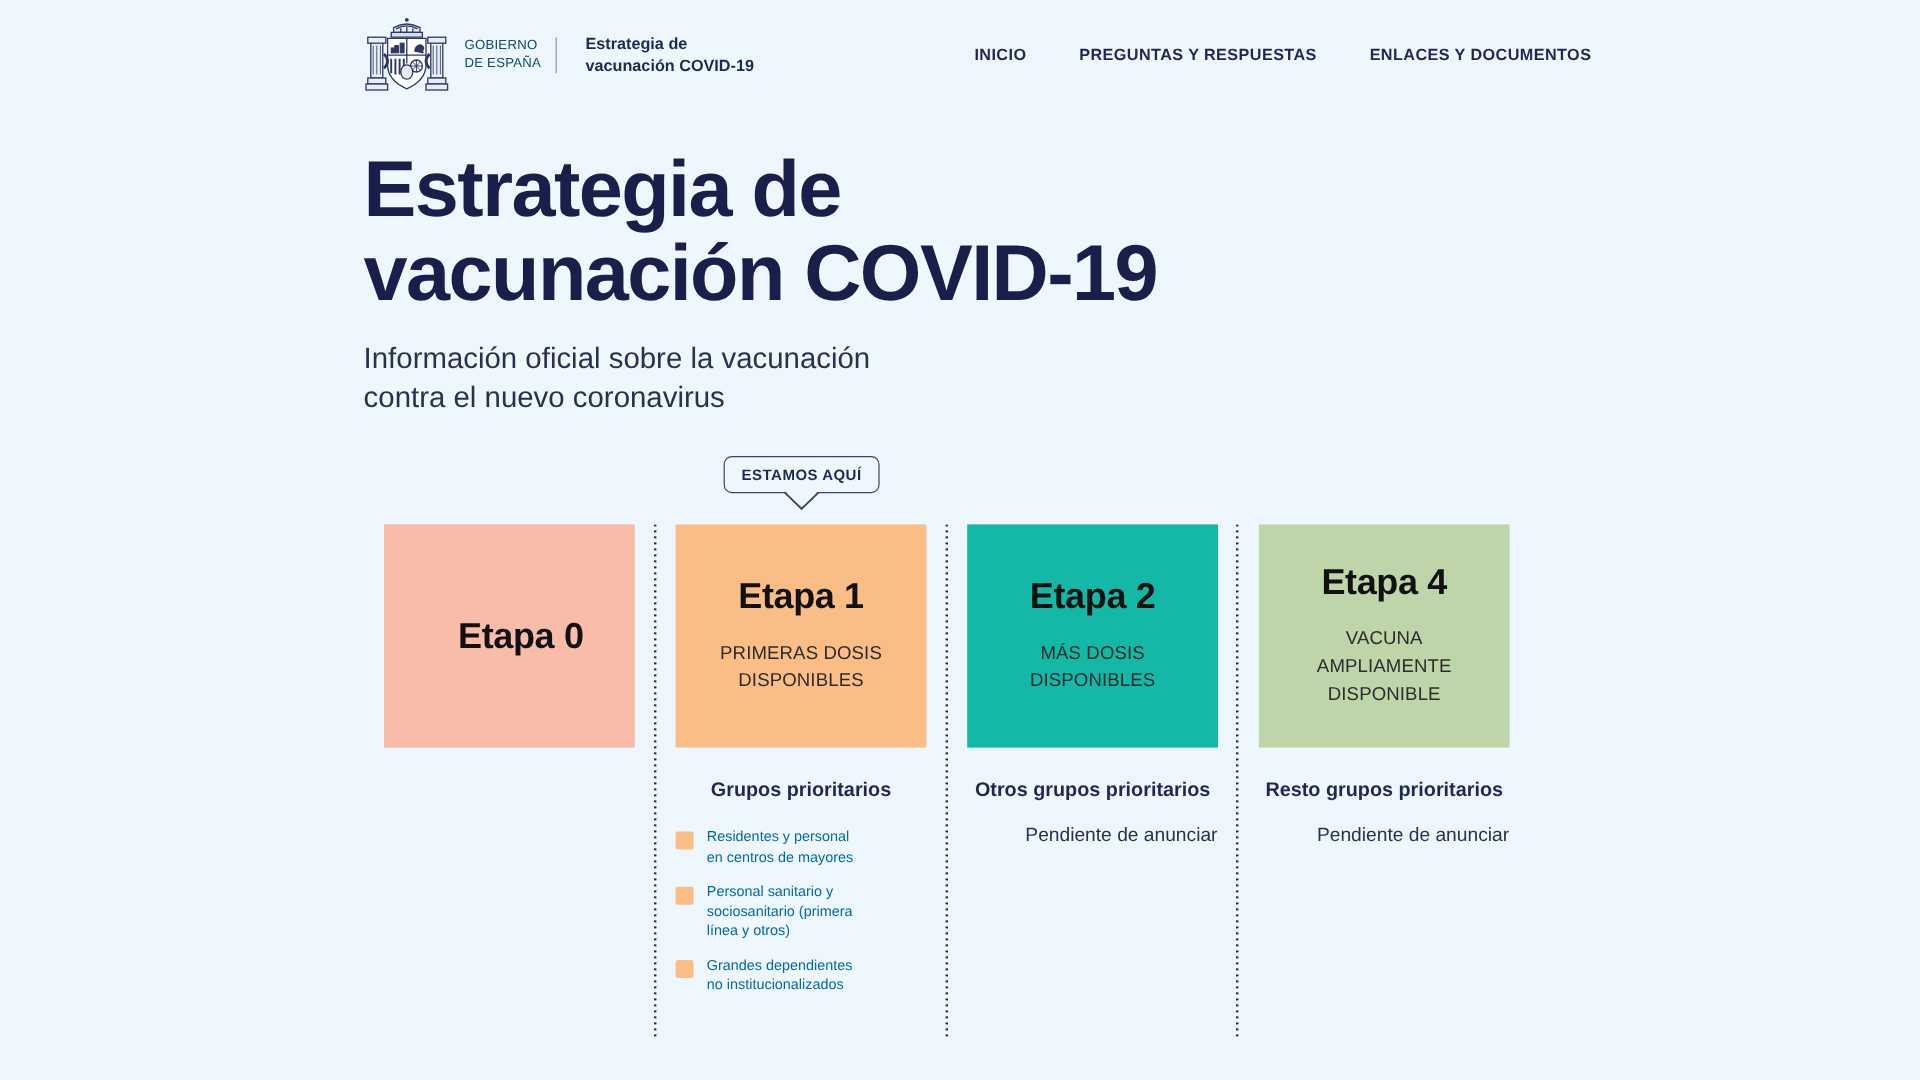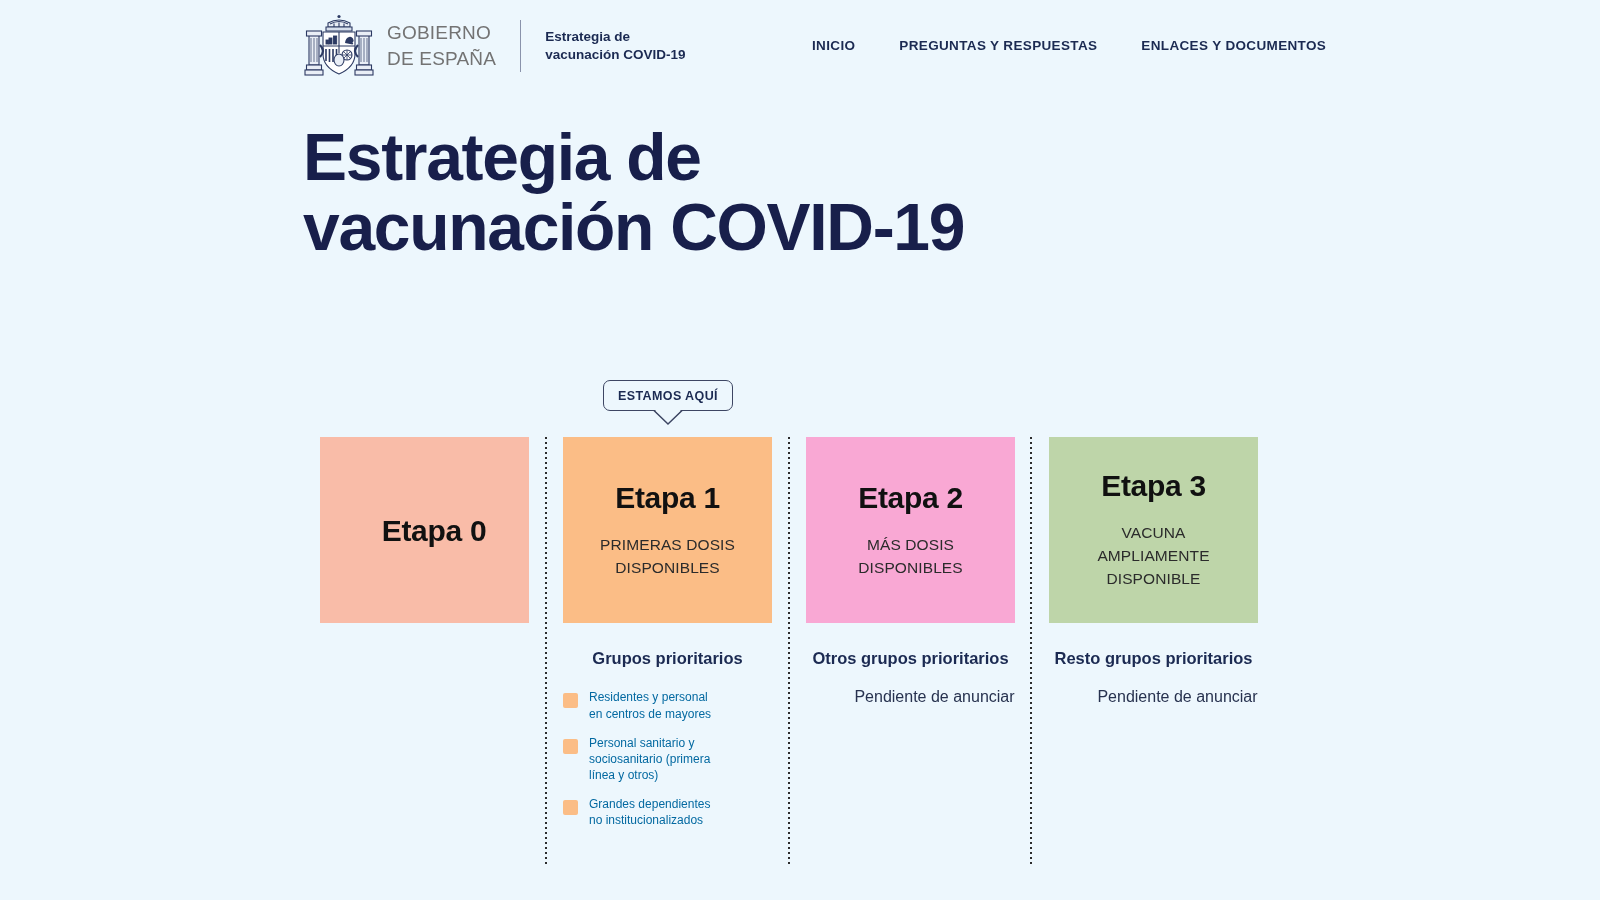--- a/index.html
+++ b/index.html
@@ -42,26 +42,26 @@
   }
 
   .crest {
     width: 72px;
     height: 66px;
     display: block;
     flex: 0 0 auto;
   }
 
   .brand-gob {
-    font-size: 19px;
+    font-size: 11px;
     letter-spacing: 0.2px;
     line-height: 1.35;
-    color: #737373;
+    color: #0c4a6e;
     white-space: nowrap;
-    padding-right: 24px;
+    padding-right: 12px;
     border-right: 1.5px solid #8a93ab;
   }
 
   .brand-strategy {
     font-size: 13.5px;
     font-weight: bold;
     line-height: 1.35;
     color: #1b2a52;
     white-space: nowrap;
     padding-left: 12px;
@@ -207,21 +207,21 @@
     display: flex;
     flex-direction: column;
     align-items: center;
     justify-content: center;
     padding: 0 14px;
     text-align: center;
   }
 
   .stage-card.c0 { background: #f9bca8; padding-left: 33px; }
   .stage-card.c1 { background: #fbbd86; }
-  .stage-card.c2 { background: #f9a8d4; }
+  .stage-card.c2 { background: #14b8a6; }
   .stage-card.c3 { background: #bed5a9; }
 
   .stage-name {
     font-size: 30px;
     font-weight: bold;
     color: #111111;
     line-height: 1.1;
     letter-spacing: -0.3px;
   }
 
@@ -353,20 +353,22 @@
     <nav class="main-nav">
       <a class="nav-link" href="#">INICIO</a>
       <a class="nav-link" href="#">PREGUNTAS Y RESPUESTAS</a>
       <a class="nav-link" href="#">ENLACES Y DOCUMENTOS</a>
     </nav>
   </header>
 
   <section class="hero">
     <h1 class="hero-title">Estrategia de
 vacunación COVID-19</h1>
+    <p class="hero-subtitle">Información oficial sobre la vacunación
+contra el nuevo coronavirus</p>
   </section>
 
   <section class="timeline">
 
     <div class="here-badge">ESTAMOS AQUÍ</div>
     <svg class="here-pointer" viewBox="0 0 30 16" aria-hidden="true">
       <path d="M1 0.5 L15 14 L29 0.5" fill="none" stroke="#3d4663" stroke-width="1.6"></path>
       <path d="M2 0 L15 12.4 L28 0 Z" fill="#edf7fd" stroke="none"></path>
     </svg>
 
@@ -417,21 +419,21 @@
           <div class="stage-name">Etapa 2</div>
           <div class="stage-desc">MÁS DOSIS
 DISPONIBLES</div>
         </div>
         <div class="group-title">Otros grupos prioritarios</div>
         <div class="group-note">Pendiente de anunciar</div>
       </div>
 
       <div class="col">
         <div class="stage-card c3">
-          <div class="stage-name">Etapa 3</div>
+          <div class="stage-name">Etapa 4</div>
           <div class="stage-desc">VACUNA
 AMPLIAMENTE
 DISPONIBLE</div>
         </div>
         <div class="group-title">Resto grupos prioritarios</div>
         <div class="group-note">Pendiente de anunciar</div>
       </div>
 
     </div>
   </section>

